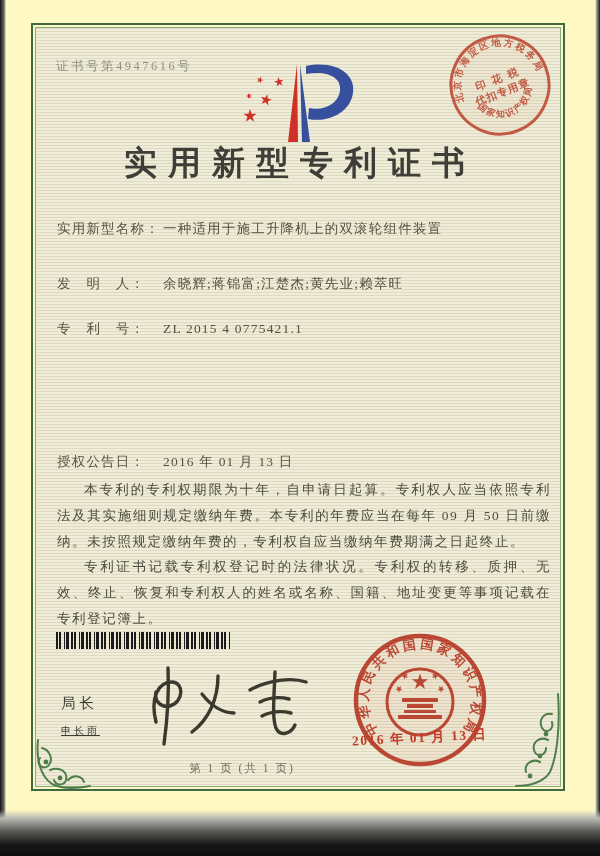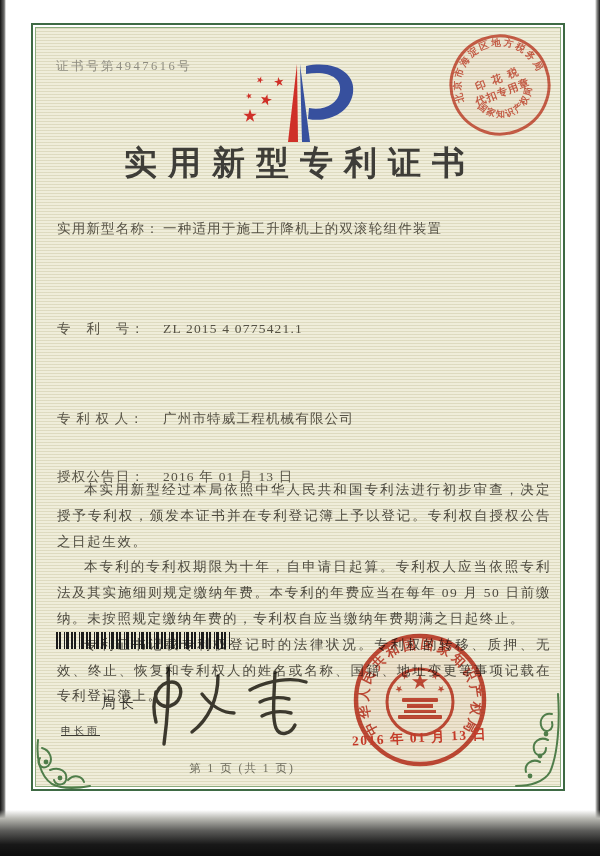--- a/index.html
+++ b/index.html
@@ -1,16 +1,16 @@
 <!DOCTYPE html>
 <html><head>
 <meta charset="utf-8">
 <style>
   html,body{margin:0;padding:0;background:#2a2a2a;}
-  .page{position:relative;width:600px;height:856px;margin:0 auto;background:#ffffff;overflow:hidden;
+  .page{position:relative;width:600px;height:856px;margin:0 auto;background:#fef9c3;overflow:hidden;
         font-family:"Liberation Serif","DejaVu Serif",serif;}
   .abs{position:absolute;}
   
   .edge-left{left:0;top:0;width:6px;height:856px;background:linear-gradient(90deg,#141414,#6e6e6c 70%,rgba(0,0,0,0));}
   .edge-right{right:0;top:0;width:5px;height:856px;background:linear-gradient(270deg,#1c1c1c,#8a8a88 60%,rgba(0,0,0,0));}
   .edge-bottom{left:0;bottom:0;width:600px;height:46px;
         background:linear-gradient(180deg,rgba(0,0,0,0) 0%,#b9b9b3 18%,#5c5c5a 45%,#181818 75%,#0d0d0d 100%);}
   
   .frame{left:31px;top:23px;width:534px;height:768px;border:2px solid #3e6a44;box-sizing:border-box;}
   .frame-inner{position:absolute;inset:2px;border:1px solid #8aab7c;
@@ -21,21 +21,21 @@
          letter-spacing:11px;color:#3e3d38;}
   .field{left:57px;width:500px;font-size:13.5px;letter-spacing:1.2px;color:#585447;white-space:nowrap;}
   .flabel{display:inline-block;width:106px;}
   .fvalue{color:#555144;}
   .paras{left:57px;top:477px;width:494px;font-size:13.5px;line-height:25.8px;letter-spacing:1.6px;
          color:#4e4b40;text-align:justify;}
   .paras p{margin:0;text-indent:2em;}
   .barcode{left:56px;top:632px;width:174px;height:17px;
      background:repeating-linear-gradient(90deg,#1b1b1b 0 2px,rgba(0,0,0,0) 2px 3px,#1b1b1b 3px 5px,
      rgba(0,0,0,0) 5px 8px,#1b1b1b 8px 9px,rgba(0,0,0,0) 9px 10px,#1b1b1b 10px 13px,rgba(0,0,0,0) 13px 15px);}
-  .signer-title{left:61px;top:694px;font-size:14.5px;letter-spacing:4px;color:#3c3a33;font-family:"Liberation Sans","DejaVu Sans",sans-serif;margin-left:40px;}
+  .signer-title{left:61px;top:694px;font-size:14.5px;letter-spacing:4px;color:#3c3a33;font-family:"Liberation Sans","DejaVu Sans",sans-serif;}
   .signer-name{left:61px;top:724px;font-size:10px;letter-spacing:3px;color:#3c3a33;font-family:"Liberation Sans","DejaVu Sans",sans-serif;text-decoration:underline;}
   .seal-date{left:352px;top:729px;font-size:13.5px;letter-spacing:1.5px;color:#c43b29;
              transform:rotate(-3deg);font-weight:700;}
   .footer{left:0;top:761px;width:484px;text-align:center;font-size:11.5px;letter-spacing:2px;color:#6f6d5e;}
   .mult{mix-blend-mode:multiply;}
   svg text{font-family:"Liberation Serif","DejaVu Serif",serif;}
 </style>
 </head>
 <body>
 
@@ -79,32 +79,31 @@
         <textPath href="#taxBot" startOffset="50%" text-anchor="middle">国家知识产权局</textPath>
       </text>
     </g>
   </svg>
 
   <div class="abs title">实用新型专利证书</div>
 
   <div class="abs field" style="top:220px;">
     <span class="flabel">实用新型名称：</span><span class="fvalue">一种适用于施工升降机上的双滚轮组件装置</span>
   </div>
+  <div class="abs field" style="top:275px;">
+    <span class="flabel">发　明　人：</span><span class="fvalue">余晓辉;蒋锦富;江楚杰;黄先业;赖萃旺</span>
+  </div>
   <div class="abs field" style="top:320px;">
     <span class="flabel">专　利　号：</span><span class="fvalue">ZL 2015 4 0775421.1</span>
   </div>
-  <div class="abs field" style="top:410px;">
-    <span class="flabel">专 利 权 人：</span><span class="fvalue">广州市特威工程机械有限公司</span>
-  </div>
-  <div class="abs field" style="top:468px;">
+  <div class="abs field" style="top:453px;">
     <span class="flabel">授权公告日：</span><span class="fvalue">2016 年 01 月 13 日</span>
   </div>
 
   <div class="abs paras">
-    <p>本实用新型经过本局依照中华人民共和国专利法进行初步审查，决定授予专利权，颁发本证书并在专利登记簿上予以登记。专利权自授权公告之日起生效。</p>
     <p>本专利的专利权期限为十年，自申请日起算。专利权人应当依照专利法及其实施细则规定缴纳年费。本专利的年费应当在每年 09 月 50 日前缴纳。未按照规定缴纳年费的，专利权自应当缴纳年费期满之日起终止。</p>
     <p>专利证书记载专利权登记时的法律状况。专利权的转移、质押、无效、终止、恢复和专利权人的姓名或名称、国籍、地址变更等事项记载在专利登记簿上。</p>
   </div>
 
   <div class="abs barcode"></div>
 
   <div class="abs signer-title">局长</div>
   <div class="abs signer-name">申长雨</div>
 
   <svg class="abs mult" style="left:128px;top:660px;" width="200" height="98" viewBox="0 0 200 98">

